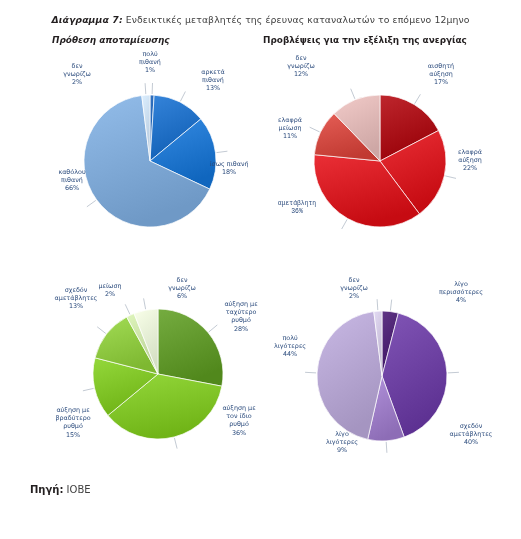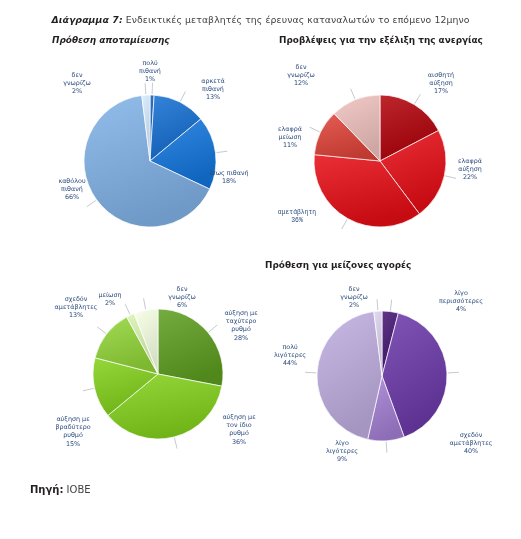--- a/index.html
+++ b/index.html
@@ -35,21 +35,21 @@
     color: #231f20;
   }
   .panel-title {
     position: absolute;
     font-size: 8.9px;
     font-weight: bold;
     color: #231f20;
     white-space: nowrap;
   }
   .pt1 { left: 52px;  top: 35px; font-style: italic; }
-  .pt2 { left: 279px; top: 35px; }
+  .pt2 { left: 263px; top: 35px; }
   .pt3 { left: 52px;  top: 260px; }
   .pt4 { left: 265px; top: 260px; }
 
   .chart {
     position: absolute;
   }
   .chart svg { display: block; }
 
   .source {
     position: absolute;
@@ -61,35 +61,33 @@
   .source b { color: #231f20; }
 
   .lbl {
     position: absolute;
     font-size: 6.4px;
     line-height: 8.2px;
     color: #2a4a7c;
     text-align: center;
     white-space: pre-line;
     pointer-events: none;
-    margin-top: 9px;
   }
 </style>
 </head>
 <body>
 
 <div class="page">
 
   <div class="fig-title">
     <span class="lead">Διάγραμμα 7:</span><span> Ενδεικτικές μεταβλητές της έρευνας καταναλωτών το επόμενο 12μηνο</span>
   </div>
 
   <div class="panel-title pt1">Πρόθεση αποταμίευσης</div>
   <div class="panel-title pt2">Προβλέψεις για την εξέλιξη της ανεργίας</div>
-  <div class="panel-title pt4">Πρόθεση για μείζονες αγορές</div>
 
   <div class="chart" id="chart-0" style="left: 40px; top: 48px; width: 220px; height: 205px;">
       <svg width="220" height="205" viewBox="0 0 220 205">
         <defs>
           <linearGradient id="g0_0" x1="0%" y1="0%" x2="35%" y2="100%">
             <stop offset="0%" stop-color="#3575c4"></stop>
             <stop offset="100%" stop-color="#1151a0"></stop>
           </linearGradient>
           <linearGradient id="g0_1" x1="0%" y1="0%" x2="35%" y2="100%">
             <stop offset="0%" stop-color="#3584da"></stop>

